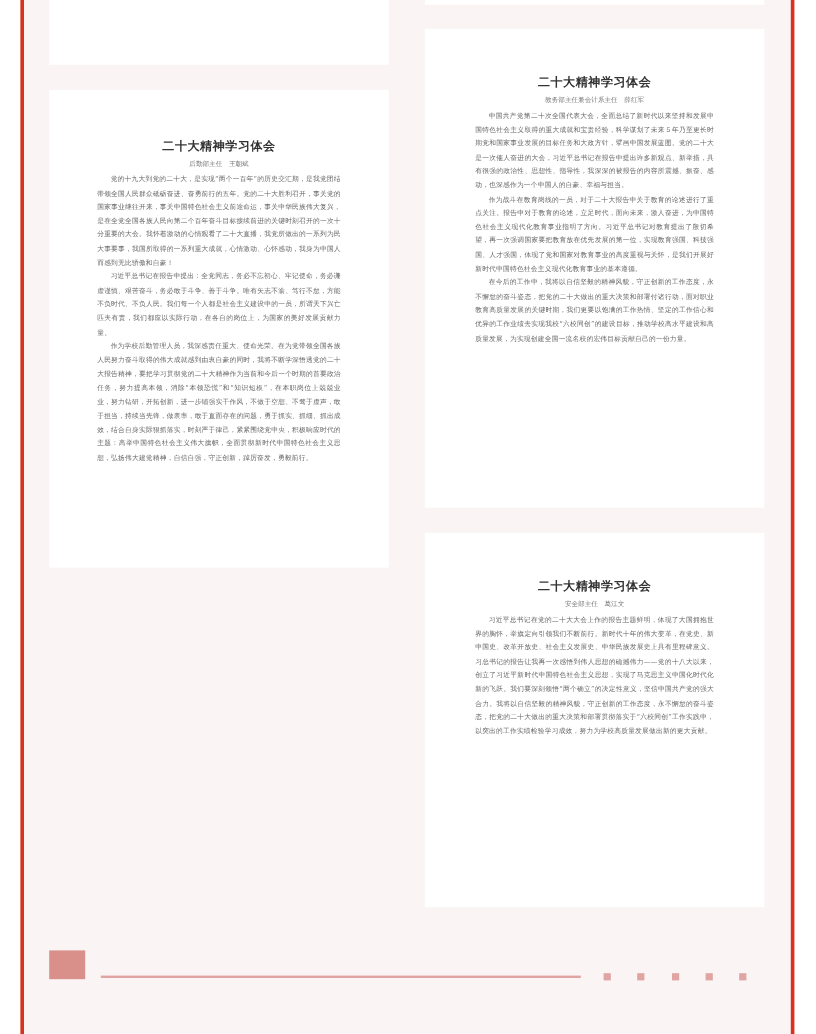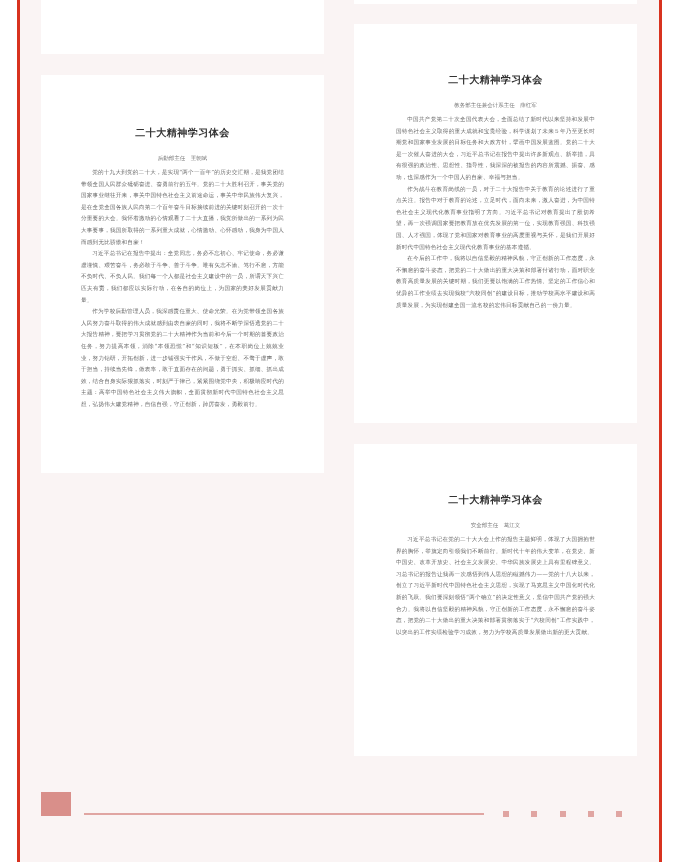--- a/index.html
+++ b/index.html
@@ -14,21 +14,21 @@
     background: #faf4f4;
     border-left: 3px solid #d8321f;
     border-right: 3px solid #d8321f;
     box-sizing: border-box;
   }
   .card {
     position: absolute; background: #ffffff; box-sizing: border-box;
     color: #555;
   }
   .card h2 {
-    margin: 15px; text-align: center; font-size: 10px; font-weight: bold;
+    margin: 4px; text-align: center; font-size: 10px; font-weight: bold;
     color: #333; letter-spacing: 0.5px;
   }
   .card .byline {
     text-align: center; font-size: 5.5px; color: #777; margin-top: 3px;
   }
   .card .body { margin-top: 5px; }
   .card p {
     margin: 0; font-size: 5.6px; line-height: 11.6px; text-indent: 2em;
     text-align: justify; color: #666; letter-spacing: 0.2px;
   }

